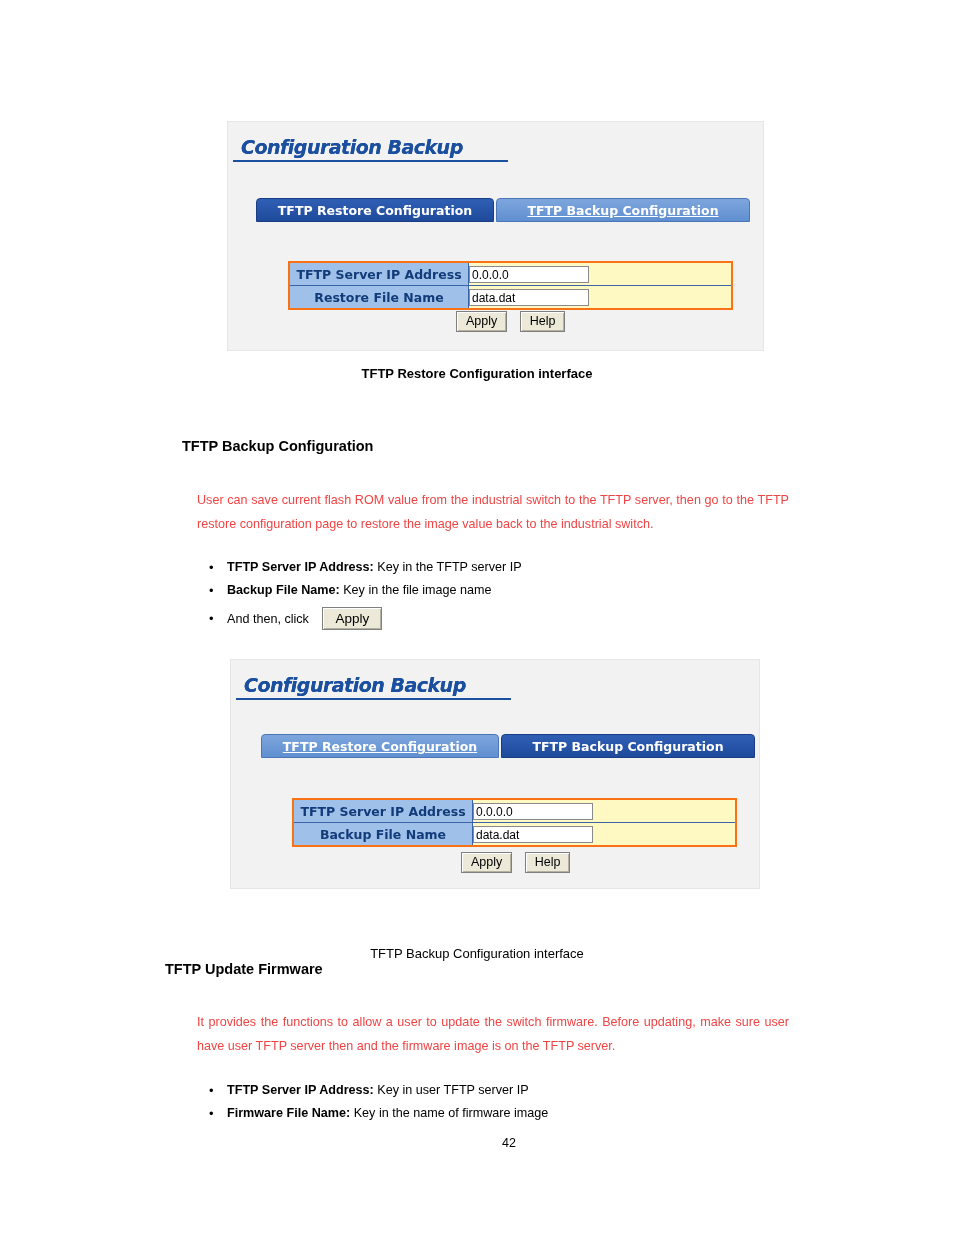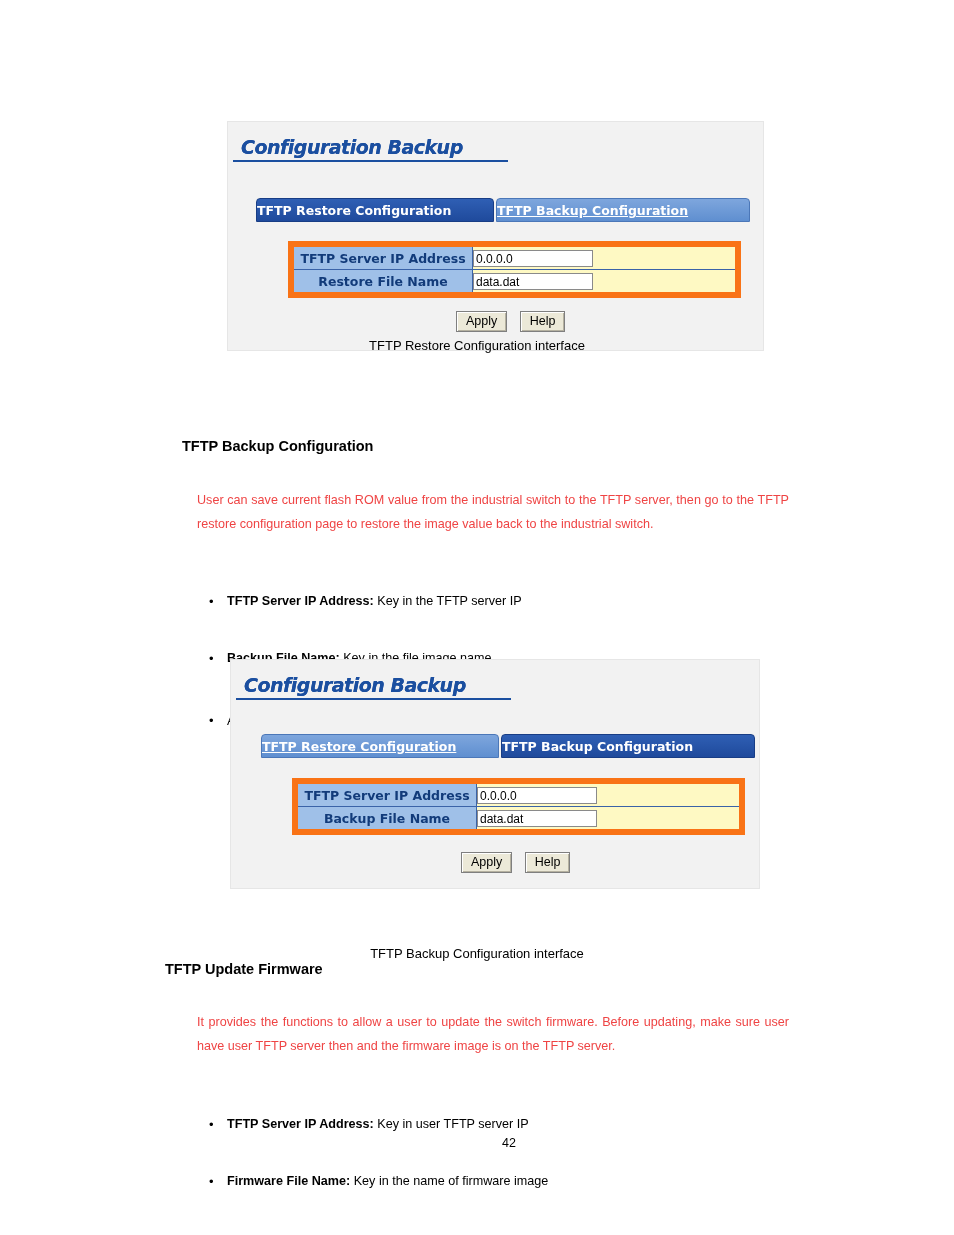--- a/index.html
+++ b/index.html
@@ -47,40 +47,41 @@
     height: 26px;
   }
   .tab {
     position: absolute;
     top: 0;
     height: 24px;
     line-height: 24px;
     font-size: 12.5px;
     font-weight: bold;
     font-family: "DejaVu Sans", sans-serif;
-    text-align: left;
+    text-align: center;
     color: #ffffff;
     border-radius: 4px 4px 0 0;
     box-sizing: border-box;
   }
   .tab.active {
     background: linear-gradient(to bottom, #2f5fb4 0%, #1f4a9c 100%);
     border: 1px solid #183d85;
     color: #ffffff;
   }
   .tab.inactive {
     background: linear-gradient(to bottom, #7ea6dd 0%, #5f8fd0 100%);
     border: 1px solid #4b77b8;
     color: #ffffff;
     text-decoration: underline;
   }
 
   .form-table {
     border-collapse: collapse;
-    border: 6px solid #f97316;
+    border: 2px solid #f97316;
+    margin-top: 20px;
   }
   .form-table td {
     padding: 0;
     border: 1px solid #3a63a8;
   }
   .lbl-cell {
     background: #9fc0e8;
     color: #123b7a;
     font-weight: bold;
     font-size: 12.5px;
@@ -152,21 +153,20 @@
   .bullets {
     position: absolute;
     width: 640px;
   }
   .bullet {
     position: relative;
     font-size: 12.6px;
     line-height: 23px;
     font-family: "Liberation Sans", sans-serif;
     padding-left: 30px;
-    margin-top: 34px;
   }
   .bullet::before {
     content: "\2022";
     position: absolute;
     left: 12px;
     top: 0;
     font-size: 13px;
   }
   .bullet b { font-weight: bold; }
 
@@ -216,21 +216,21 @@
       </tr>
     </tbody>
       </table>
 
     <div style="position:absolute; left:228px; top:189px;">
       <span class="btn">Apply</span>
       <span class="btn" style="margin-left:8px;">Help</span>
     </div>
   </div>
 
-  <div class="caption" style="top:338px;">TFTP Restore Configuration interface</div>
+  <div class="caption" style="top:366px;font-weight:bold;">TFTP Restore Configuration interface</div>
 
   <h2 class="section" style="left:182px; top:438px;">TFTP Backup Configuration</h2>
 
   <div class="para" style="left:197px; top:488px;">User can save current flash ROM value from the industrial switch to the TFTP server, then go to the TFTP restore configuration page to restore the image value back to the industrial switch.</div>
 
   <div class="bullets" style="left:197px; top:556px;">
     <div class="bullet">
       <b>TFTP Server IP Address:</b><span> Key in the TFTP server IP</span>
     </div>
     <div class="bullet">

